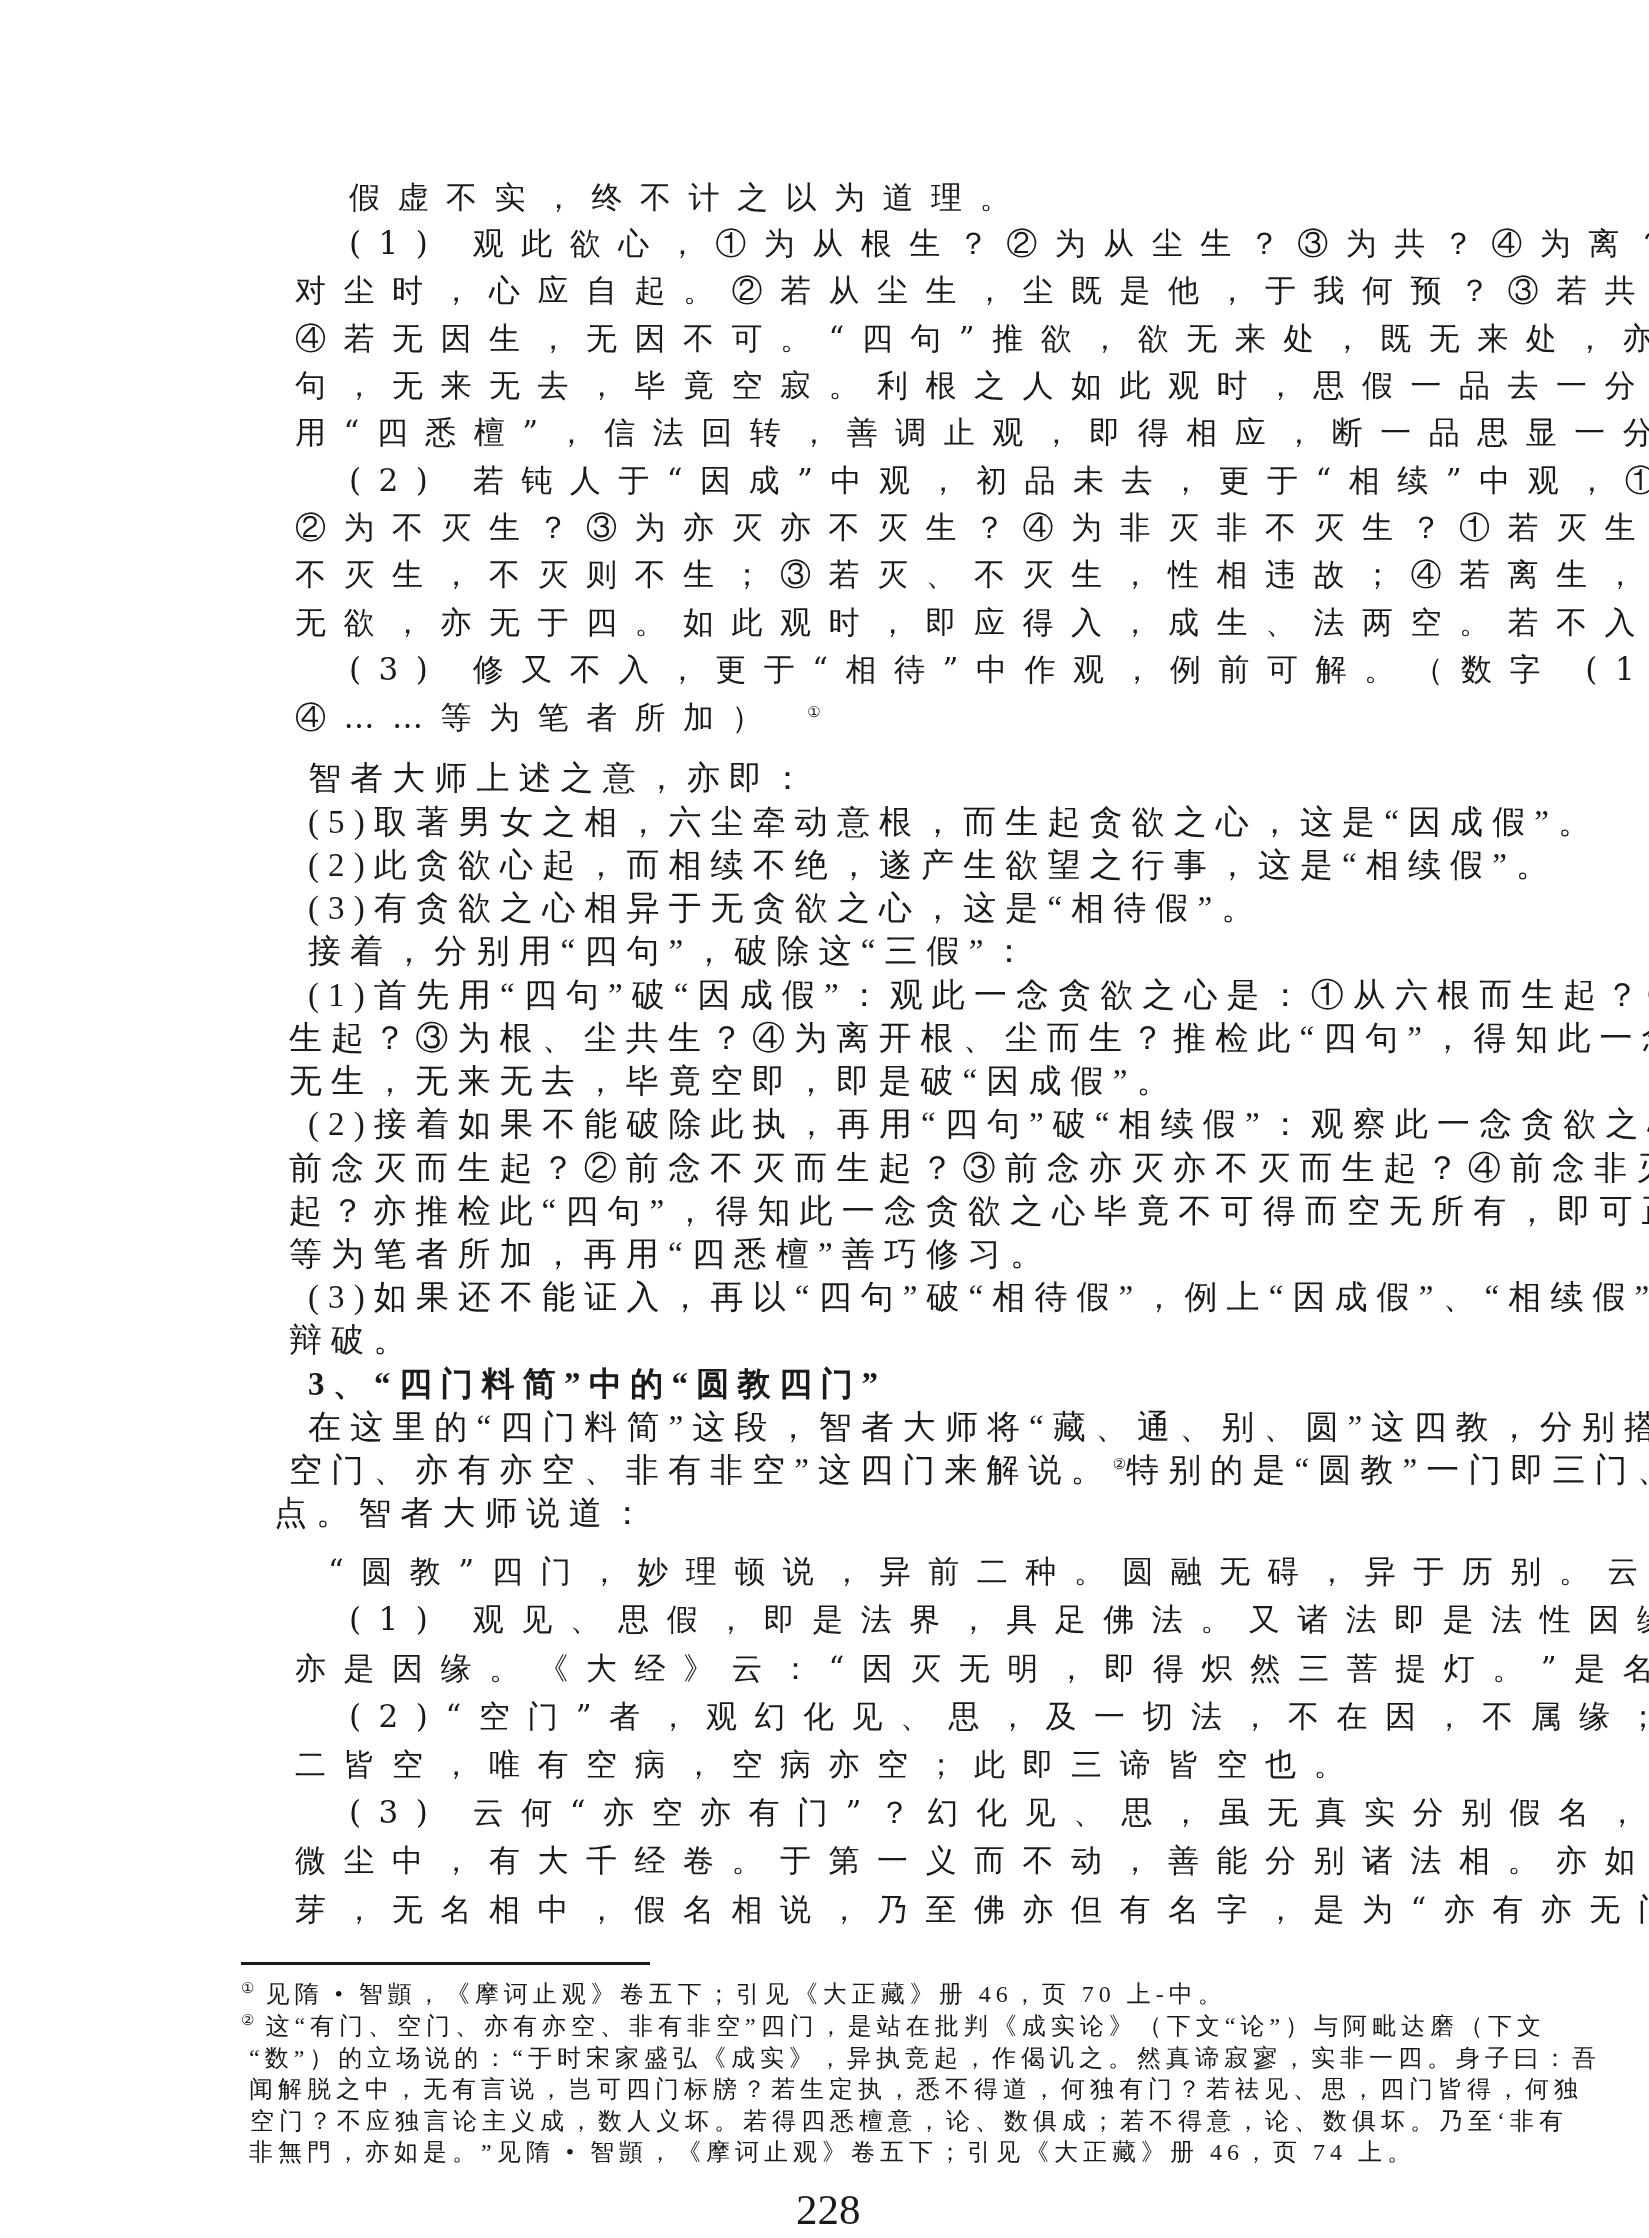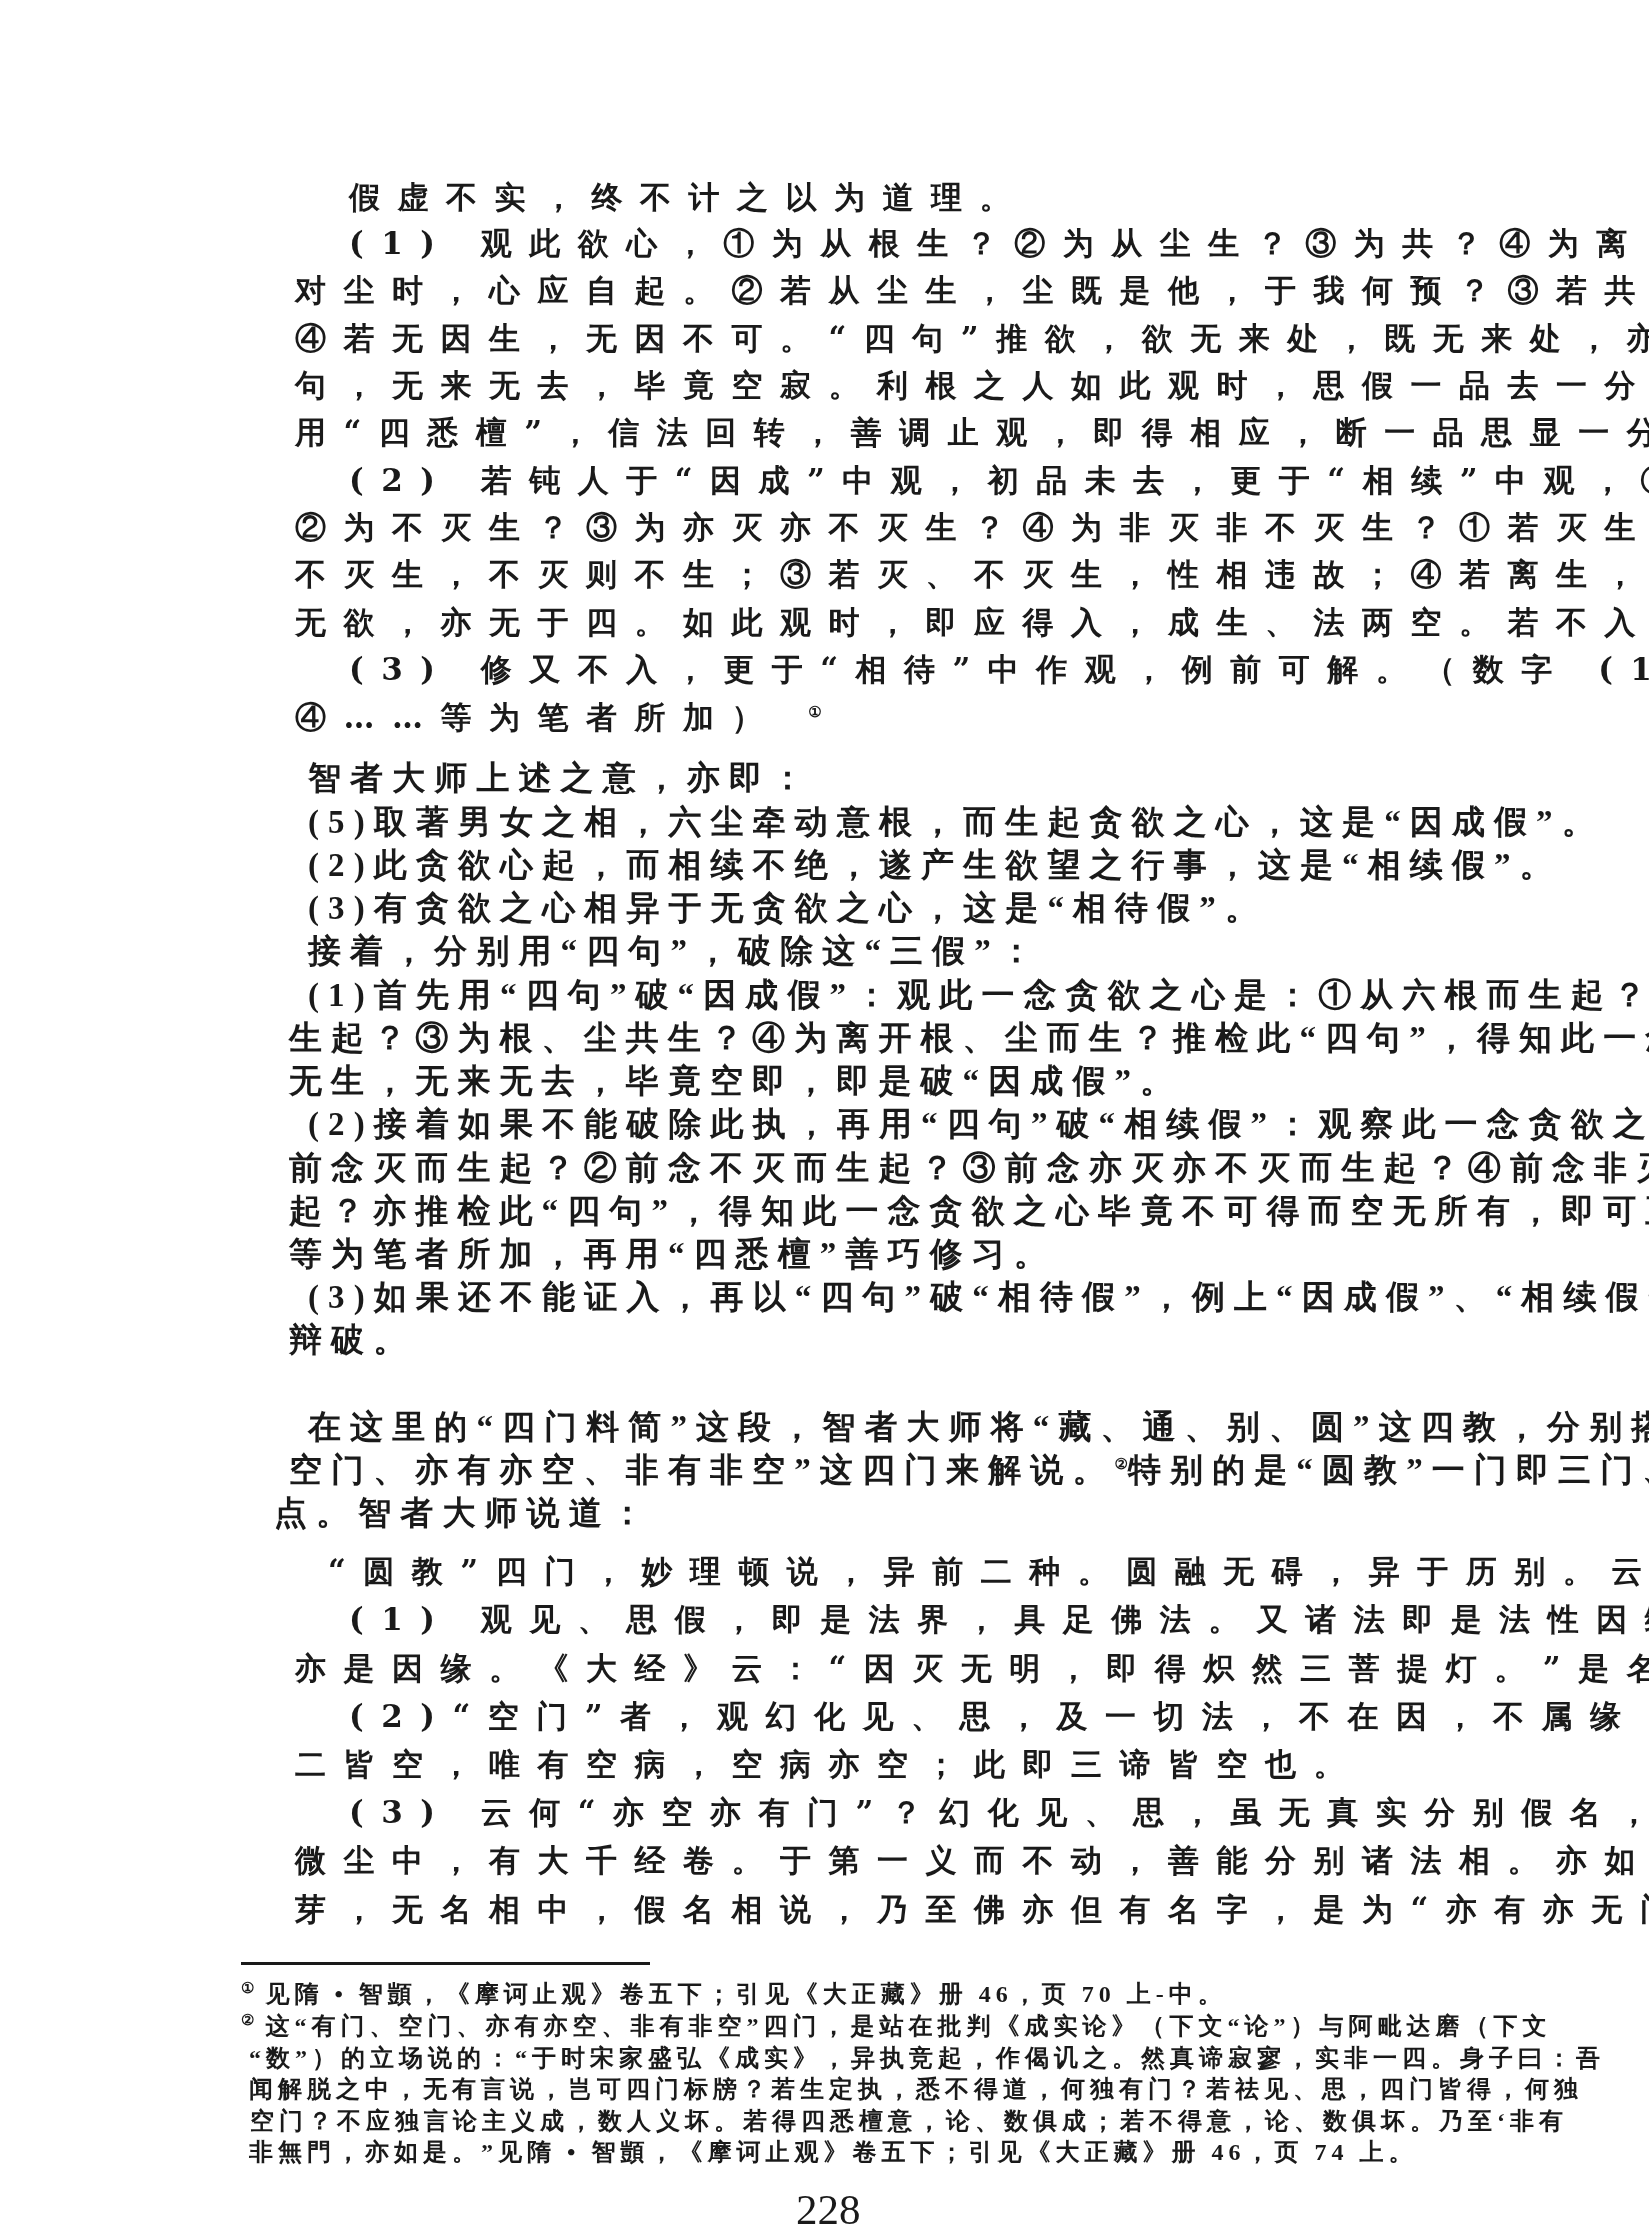--- a/index.html
+++ b/index.html
@@ -1,18 +1,18 @@
 <!DOCTYPE html>
 <html style="font-size:13.3px"><head>
 <meta charset="utf-8">
 <style>
   html, body { margin: 0; padding: 0; background: #ffffff; }
   body { width: 1649px; height: 2239px; position: relative; overflow: hidden; color: #1a1a1a; }
   .page { position: absolute; left: 0; top: 0; width: 1649px; height: 2239px; background: #fff; }
-  .ln { position: absolute; white-space: nowrap; font-weight: bold; }
+  .ln { position: absolute; white-space: nowrap; }
   .q { font-family: "DejaVu Serif", serif; font-size: 31px; letter-spacing: 17.5px; left: 295px; }
   .b { font-family: "Liberation Serif", "DejaVu Serif", serif; font-size: 33px; letter-spacing: 9.1px; left: 308px; }
   .h { font-family: "Liberation Serif", "DejaVu Serif", serif; font-size: 33px; letter-spacing: 8.3px; font-weight: bold; left: 308px; }
   .fn { font-family: "Liberation Serif", "DejaVu Serif", serif; font-size: 24px; letter-spacing: 5px; left: 241px; }
   .sup { font-size: 15px; vertical-align: super; letter-spacing: 0; }
   .rule { position: absolute; left: 241px; top: 1858px; width: 409px; height: 3.3px; background: #1a1a1a; }
   .pnum { position: absolute; left: 796px; top: 2133px; font-family: "Liberation Serif", "DejaVu Serif", serif; font-size: 43px; }
 </style>
 </head>
 <body>
@@ -44,20 +44,21 @@
     <div class="ln b" style="left:289px; top:1016px;">生起？③为根、尘共生？④为离开根、尘而生？推检此“四句”，得知此一念贪欲之心毕竟</div>
     <div class="ln b" style="left:289px; top:1059px;">无生，无来无去，毕竟空即，即是破“因成假”。</div>
     <div class="ln b" style="top:1102px;">(2)接着如果不能破除此执，再用“四句”破“相续假”：观察此一念贪欲之心，是：①</div>
     <div class="ln b" style="left:289px; top:1146px;">前念灭而生起？②前念不灭而生起？③前念亦灭亦不灭而生起？④前念非灭非不灭而生</div>
     <div class="ln b" style="left:289px; top:1189px;">起？亦推检此“四句”，得知此一念贪欲之心毕竟不可得而空无所有，即可正入我、法二空。</div>
     <div class="ln b" style="left:289px; top:1232px;">等为笔者所加，再用“四悉檀”善巧修习。</div>
     <div class="ln b" style="top:1275px;">(3)如果还不能证入，再以“四句”破“相待假”，例上“因成假”、“相续假”的“四句”</div>
     <div class="ln b" style="left:289px; top:1318px;">辩破。</div>
   </div>
 
+  <div class="ln h" style="top:1362px;">3、“四门料简”中的“圆教四门”</div>
 
   <div>
     <div class="ln b" style="top:1405px;">在这里的“四门料简”这段，智者大师将“藏、通、别、圆”这四教，分别搭配“有门、</div>
     <div class="ln b" style="left:289px; top:1448px;"><span>空门、亦有亦空、非有非空”这四门来解说。</span><span class="sup">②</span><span>特别的是“圆教”一门即三门、一切法的观</span></div>
     <div class="ln b" style="left:274px; top:1491px;">点。智者大师说道：</div>
   </div>
 
   <div>
     <div class="ln q" style="left:328px; top:1551px;">“圆教”四门，妙理顿说，异前二种。圆融无碍，异于历别。云何四门？</div>
     <div class="ln q" style="left:349px; top:1599px;">(1) 观见、思假，即是法界，具足佛法。又诸法即是法性因缘，乃至第一义，</div>

